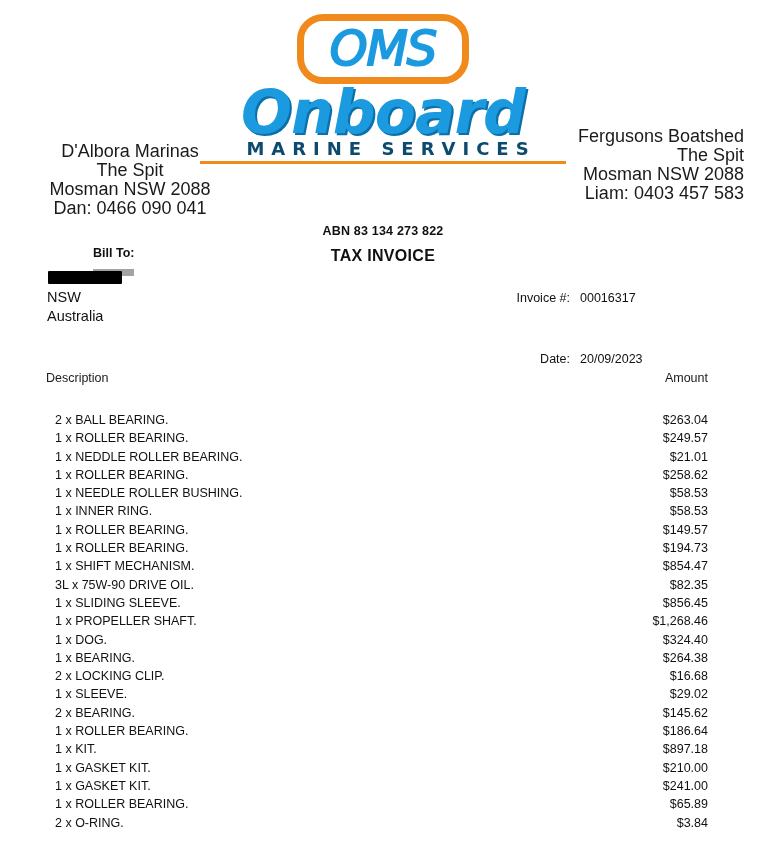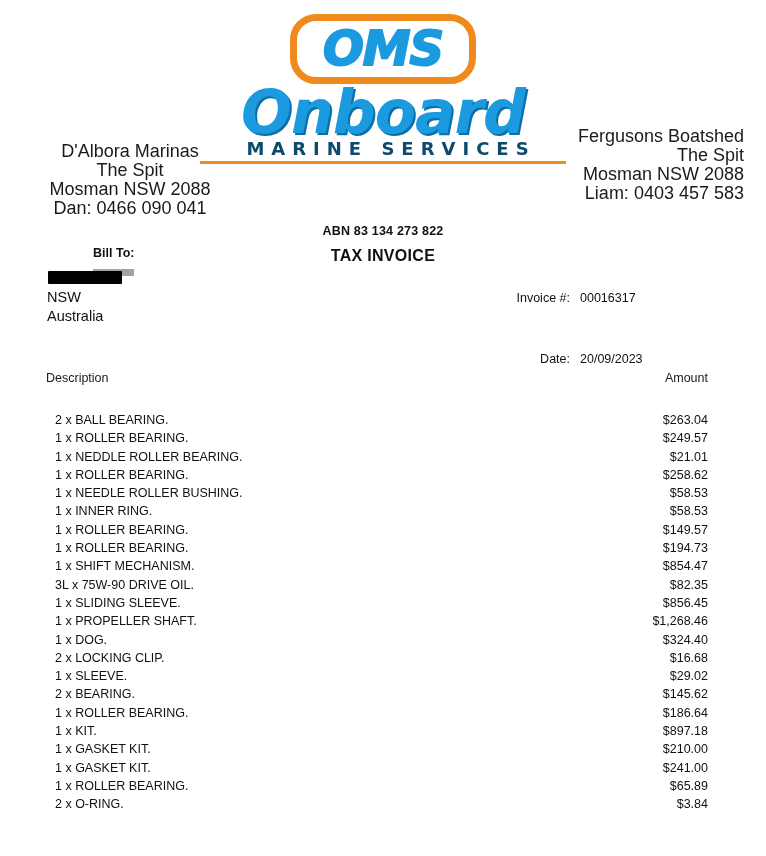--- a/index.html
+++ b/index.html
@@ -30,21 +30,21 @@
   }
   .logo-oms-shell {
     display: inline-block;
     border: 7px solid #f08a1c;
     border-radius: 26px;
     padding: 2px 26px 4px 26px;
     background: #ffffff;
   }
   .logo-oms-text {
     font-family: "DejaVu Sans", sans-serif;
-    font-weight: bold;
+    font-weight: normal;
     font-style: italic;
     font-size: 48px;
     letter-spacing: -1px;
     color: #1b9ae0;
     -webkit-text-stroke: 2px #1b9ae0;
     line-height: 1.05;
   }
   .logo-onboard {
     font-family: "DejaVu Sans", sans-serif;
     font-weight: bold;
@@ -301,20 +301,24 @@
       </div>
       <div class="item-row">
         <div class="item-desc">1 x PROPELLER SHAFT.</div>
         <div class="item-amount">$1,268.46</div>
       </div>
       <div class="item-row">
         <div class="item-desc">1 x DOG.</div>
         <div class="item-amount">$324.40</div>
       </div>
       <div class="item-row">
+        <div class="item-desc">1 x BEARING.</div>
+        <div class="item-amount">$264.38</div>
+      </div>
+      <div class="item-row">
         <div class="item-desc">2 x LOCKING CLIP.</div>
         <div class="item-amount">$16.68</div>
       </div>
       <div class="item-row">
         <div class="item-desc">1 x SLEEVE.</div>
         <div class="item-amount">$29.02</div>
       </div>
       <div class="item-row">
         <div class="item-desc">2 x BEARING.</div>
         <div class="item-amount">$145.62</div>

